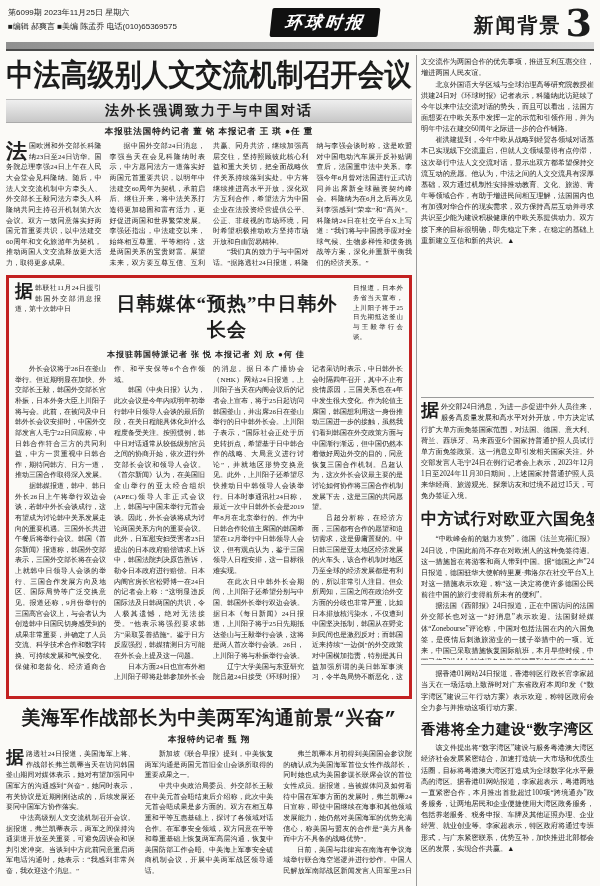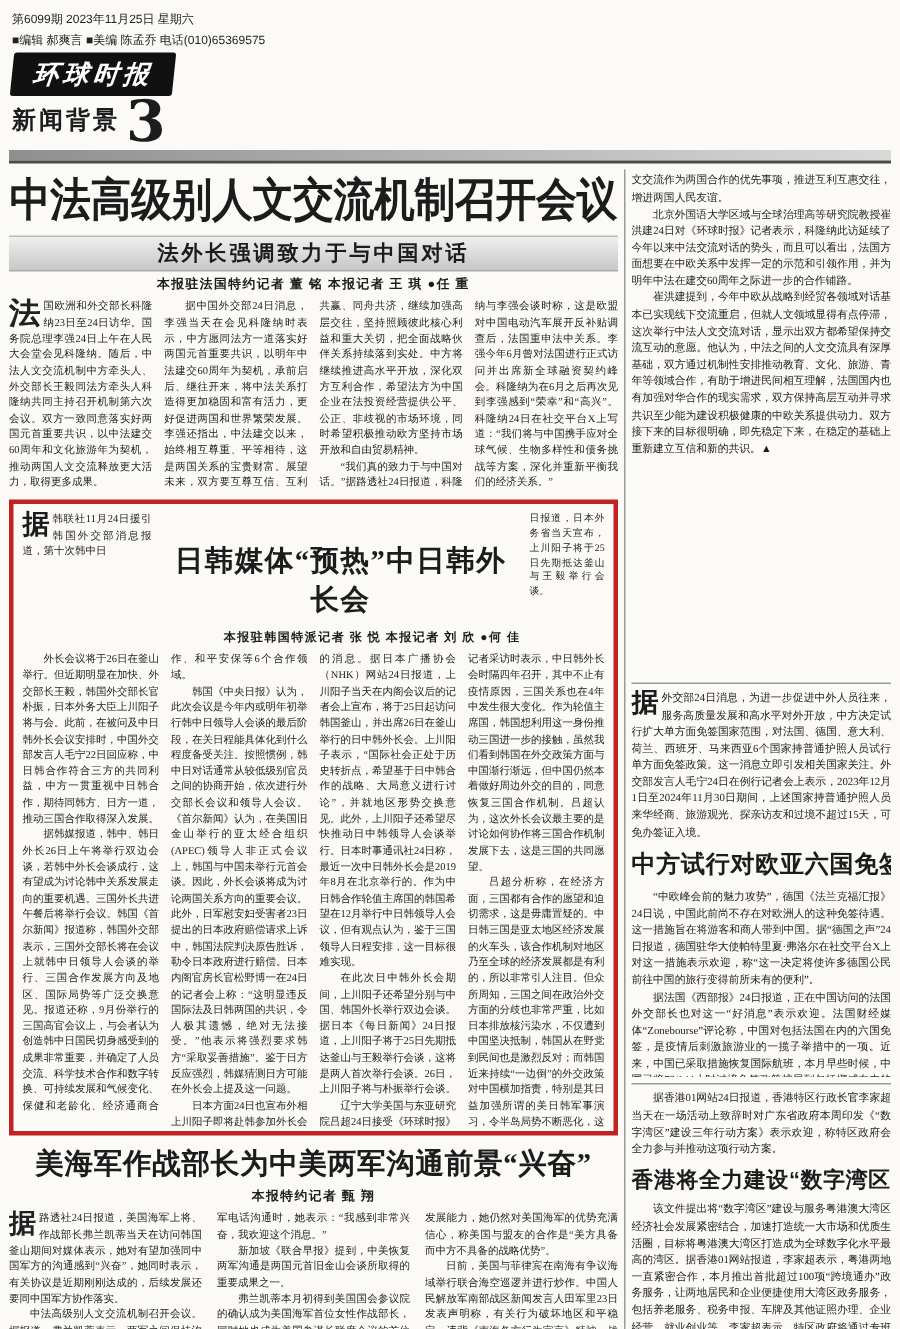--- a/index.html
+++ b/index.html
@@ -1,27 +1,27 @@
 <!DOCTYPE html>
 <html><head>
 <meta charset="utf-8">
 <style>
   * { margin:0; padding:0; box-sizing:border-box; }
   body { background:#e9e7e2; font-family:"Liberation Serif", serif; }
   .page { width:600px; height:886px; background:#fbfaf7; margin:0 auto; overflow:hidden;
           color:#1c1c1c; position:relative; padding:4px 6px 0 6px; }
 
   
-  .masthead { display:flex; align-items:flex-start; justify-content:space-between; padding:2px 2px 0 2px;flex-direction:column; }
+  .masthead { display:flex; align-items:flex-start; justify-content:space-between; padding:2px 2px 0 2px; }
   .mh-left { font-size:8px; line-height:1.7; color:#222; white-space:nowrap; font-family:"Liberation Sans",sans-serif; }
   .mh-logo { background:#111; color:#fff; font-family:"DejaVu Serif",serif; font-style:italic;
              font-weight:bold; font-size:17px; padding:3px 14px; letter-spacing:3px; border-radius:2px;
              transform:skewX(-6deg); margin-top:2px; }
   .mh-right { display:flex; align-items:flex-start; }
-  .mh-section { font-size:16px; font-weight:bold; letter-spacing:2px; margin-top:6px; }
+  .mh-section { font-size:20px; font-weight:bold; letter-spacing:2px; margin-top:6px; }
   .mh-pageno { font-size:38px; font-weight:bold; line-height:0.9; margin-left:4px; font-family:"DejaVu Serif",serif; }
   .mh-bar { height:7px; background:linear-gradient(90deg,#8f8f8f,#d9d9d9); margin-top:2px; }
   .mh-rule { height:2px; background:#4a4a4a; margin-bottom:4px; }
 
   
   .main { display:flex; }
   .col-left { width:406px; }
   .vdiv { width:1px; background:#9a9a9a; margin:0 4px; }
   .col-right { flex:1; min-width:0; }
 
@@ -40,28 +40,28 @@
   .cols3 { column-count:3; column-gap:10px; }
   .lead-body { height:128px; overflow:hidden; margin-top:1px; }
   .dropcap { float:left; font-size:21px; line-height:0.95; font-weight:900;
              font-family:"Liberation Sans",sans-serif; padding-right:2px; }
 
   
   .redbox { border:3px solid #c32222; margin-top:6px; padding:5px 6px; height:424px; overflow:hidden; }
   .box-head { display:flex; }
   .box-intro { width:86px; font-size:7px; line-height:1.5; text-align:justify; flex:none; }
   .box-center { flex:1; padding:0 6px; }
-  .box-headline { font-size:19px; font-weight:900; text-align:center; letter-spacing:1px; margin-top:20px; }
-  .box-byline { text-align:right; font-size:8px; font-weight:bold; padding-top:6px; letter-spacing:1px; }
+  .box-headline { font-size:19px; font-weight:900; text-align:center; letter-spacing:1px; margin-top:8px; }
+  .box-byline { text-align:left; font-size:8px; font-weight:bold; padding-top:6px; letter-spacing:1px; }
   .box-side { width:50px; font-size:6.5px; line-height:1.5; text-align:justify; flex:none; color:#222; }
   .box-body { height:322px; overflow:hidden; margin-top:4px; }
 
   
   .navy { margin-top:6px; }
-  .navy-headline { font-size:19px; font-weight:900; text-align:center; letter-spacing:0.5px; white-space:nowrap; }
+  .navy-headline { font-size:19px; font-weight:900; text-align:center; letter-spacing:0.5px; white-space:nowrap;font-family:Liberation Mono, monospace; }
   .navy-body { height:134px; overflow:hidden; margin-top:1px; }
 
   
   .rc-block { font-size:7.2px; line-height:1.55; text-align:justify; }
   .rc-block p { text-indent:2em; }
   .rc-story1 { height:338px; overflow:hidden; padding-top:2px; }
   .hdiv { height:1px; background:#9a9a9a; margin:4px 0; }
   .rc-art { overflow:hidden; }
   .visa-art { height:258px; }
   .hk-art { height:224px; }
@@ -135,20 +135,21 @@
       <div class="navy">
         <div class="navy-headline">美海军作战部长为中美两军沟通前景“兴奋”</div>
         <div class="byline">本报特约记者  甄 翔</div>
         <div class="bodytext cols3 navy-body">
           <p style="text-indent:0">
             <span class="dropcap" style="font-size:18px">据</span><span>路透社24日报道，美国海军上将、作战部长弗兰凯蒂当天在访问韩国釜山期间对媒体表示，她对有望加强同中国军方的沟通感到“兴奋”，她同时表示，有关协议是近期刚刚达成的，后续发展还要同中国军方协作落实。</span>
           </p>
           <div>
               <p>中法高级别人文交流机制召开会议。据报道，弗兰凯蒂表示，两军之间保持沟通渠道开放至关重要，可避免因误会和误判引发冲突。当谈到中方此前同意重启两军电话沟通时，她表示：“我感到非常兴奋，我欢迎这个消息。”</p>
               <p>新加坡《联合早报》提到，中美恢复两军沟通是两国元首旧金山会谈所取得的重要成果之一。</p>
+              <p>中共中央政治局委员、外交部长王毅在中美元首会晤结束后介绍称，此次中美元首会晤成果是多方面的。双方在相互尊重和平等互惠基础上，探讨了各领域对话合作。在军事安全领域，双方同意在平等和尊重基础上恢复两军高层沟通，恢复中美国防部工作会晤、中美海上军事安全磋商机制会议，开展中美两军战区领导通话。</p>
               <p>弗兰凯蒂本月初得到美国国会参议院的确认成为美国海军首位女性作战部长，同时她也成为美国参谋长联席会议的首位女性成员。据报道，当被媒体问及如何看待中国在军事方面的发展时，弗兰凯蒂24日宣称，即使中国继续在海事和其他领域发展能力，她仍然对美国海军的优势充满信心，称美国与盟友的合作是“美方具备而中方不具备的战略优势”。</p>
               <p>日前，美国与菲律宾在南海有争议海域举行联合海空巡逻并进行炒作。中国人民解放军南部战区新闻发言人田军里23日发表声明称，有关行为破坏地区和平稳定，违背《南海各方行为宣言》精神。战区部队保持高度警惕，坚决捍卫国家主权安全和海洋权益，坚决维护南海地区和平稳定。▲</p>
             </div>
         </div>
       </div>
     </div>
 
     <div class="vdiv"></div>
 
     <div class="col-right">

